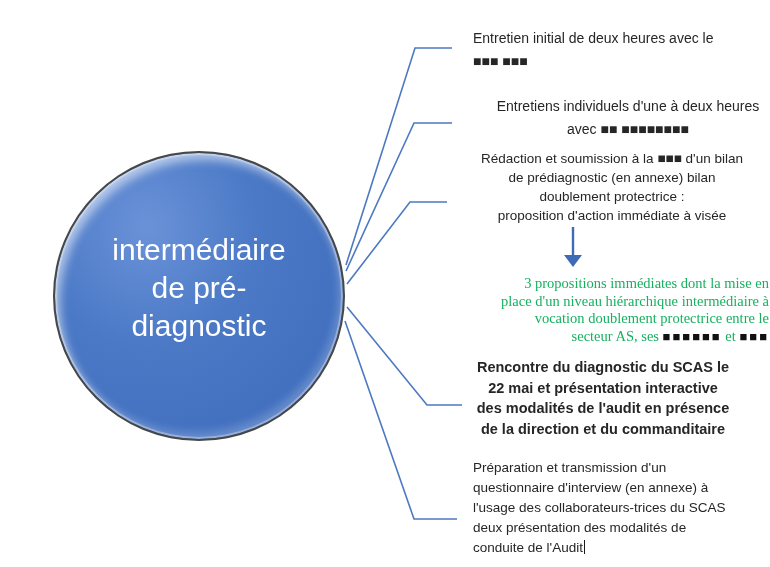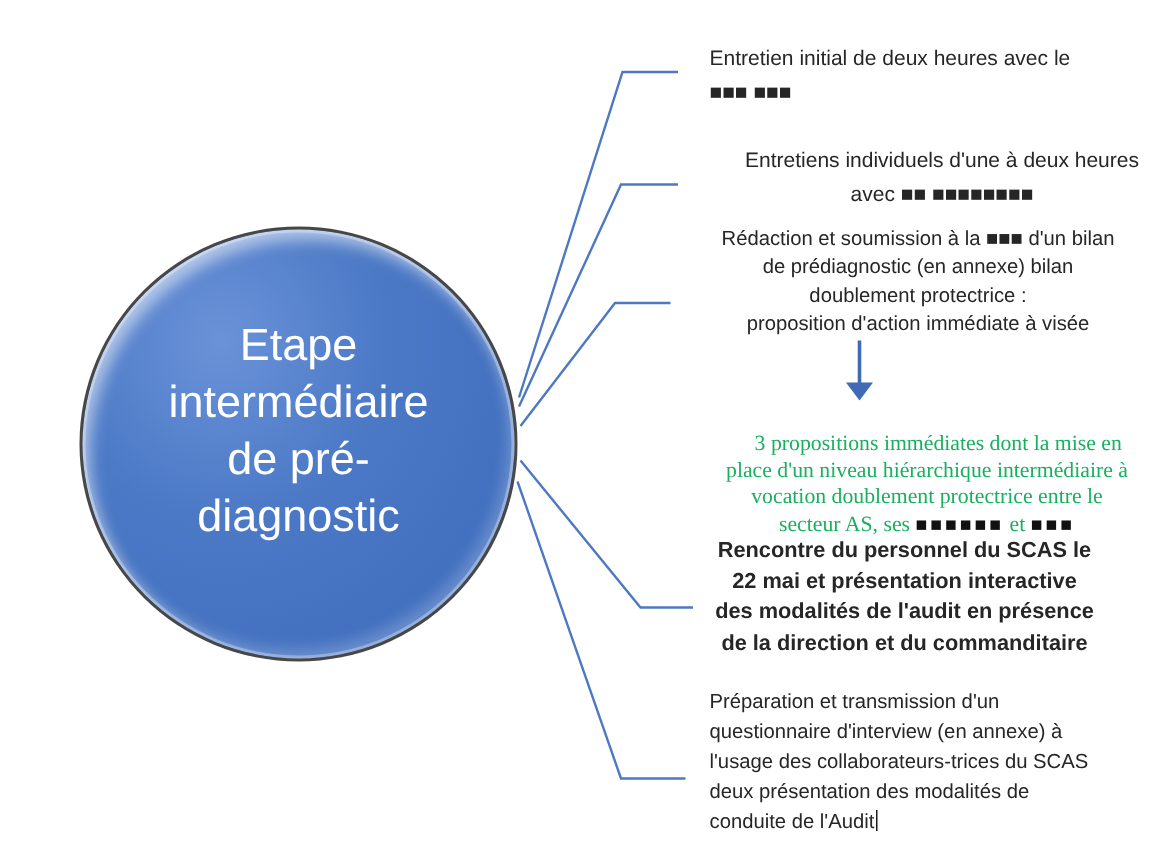--- a/index.html
+++ b/index.html
@@ -23,21 +23,21 @@
   .stage-circle .label{
     text-align:center;color:#ffffff;font-size:30px;line-height:38px;
     transform:translateY(-8px);
   }
 
   
   .block{position:absolute;white-space:nowrap;}
   .b1{left:473px;top:27px;width:300px;text-align:left;font-size:14px;line-height:23px;}
   .b2{left:472px;top:95px;width:312px;text-align:center;font-size:14px;line-height:23px;}
   .b3{left:455px;top:149px;width:314px;text-align:center;font-size:13.5px;line-height:19px;}
-  .green{left:467px;top:288px;width:302px;text-align:center;
+  .green{left:467px;top:275px;width:302px;text-align:right;
          font-family:"Liberation Serif", serif;font-size:14.5px;line-height:17.5px;
          color:#17b05f;}
   .green .indent{text-indent:15px;}
   .green .sq{color:#111111;font-family:"Liberation Sans", sans-serif;font-size:13px;letter-spacing:2px;}
   .bold{left:450px;top:357px;width:306px;text-align:center;font-weight:bold;
         font-size:14.5px;line-height:20.5px;}
   .last{left:473px;top:458px;width:290px;text-align:left;font-size:13.5px;line-height:20px;}
   .caret{display:inline-block;width:1px;height:14px;background:#1a1a1a;
          margin-left:1px;vertical-align:-2px;}
 </style>
@@ -53,21 +53,20 @@
     <polyline points="462,405 427,405 347,307" fill="none" stroke="#4d79c2" stroke-width="1.6"></polyline>
     <polyline points="457,519 414,519 345,321" fill="none" stroke="#4d79c2" stroke-width="1.6"></polyline>
     <g>
       <line x1="573" y1="227" x2="573" y2="257" stroke="#3f6ab5" stroke-width="2.4"></line>
       <polygon points="564,255 582,255 573,267" fill="#3f6ab5"></polygon>
     </g>
   </svg>
 
   <div class="stage-circle">
     <div class="label">
-      <div>Etape</div>
       <div>intermédiaire</div>
       <div>de pré-</div>
       <div>diagnostic</div>
     </div>
   </div>
 
   <div class="block b1">
     <div>Entretien initial de deux heures avec le</div>
     <div>■■■ ■■■</div>
   </div>
@@ -85,21 +84,21 @@
   </div>
 
   <div class="block green">
     <div class="indent">3 propositions immédiates dont la mise en</div>
     <div>place d'un niveau hiérarchique intermédiaire à</div>
     <div>vocation doublement protectrice entre le</div>
     <div><span>secteur AS, ses </span><span class="sq">■■■■■■</span><span> et </span><span class="sq">■■■</span></div>
   </div>
 
   <div class="block bold">
-    <div>Rencontre du personnel du SCAS le</div>
+    <div>Rencontre du diagnostic du SCAS le</div>
     <div>22 mai et présentation interactive</div>
     <div>des modalités de l'audit en présence</div>
     <div>de la direction et du commanditaire</div>
   </div>
 
   <div class="block last">
     <div>Préparation et transmission d'un</div>
     <div>questionnaire d'interview (en annexe) à</div>
     <div>l'usage des collaborateurs-trices du SCAS</div>
     <div>deux présentation des modalités de</div>

